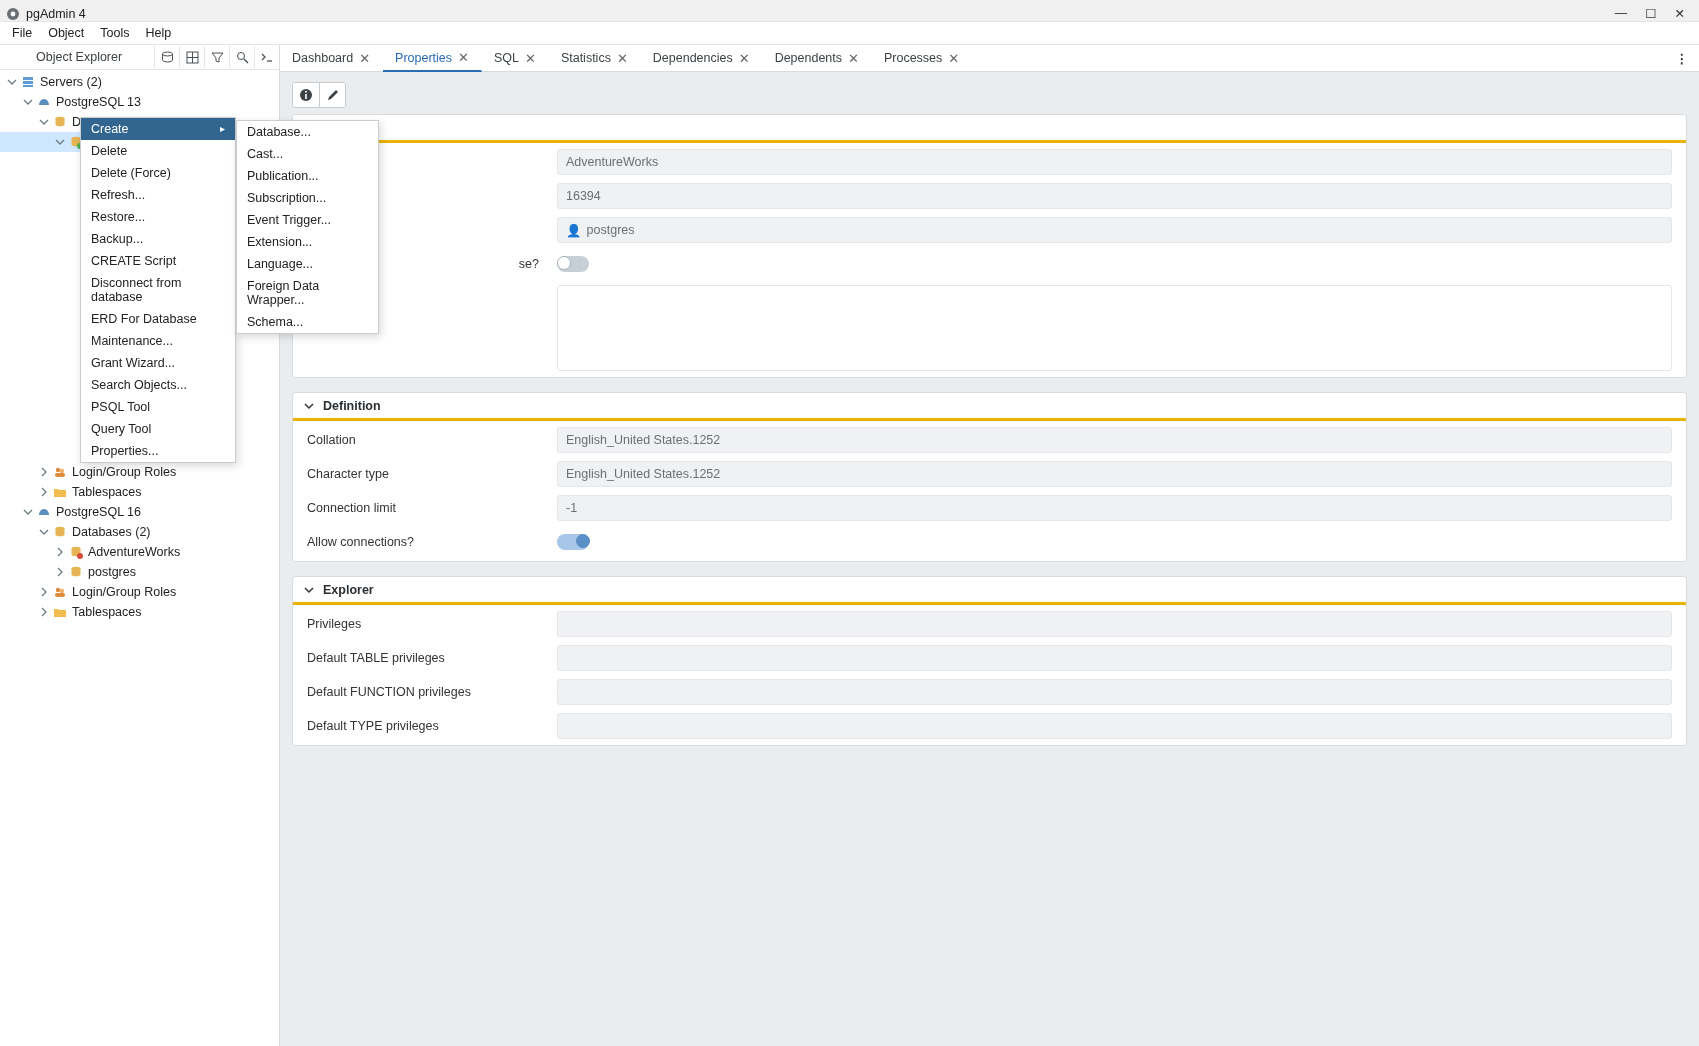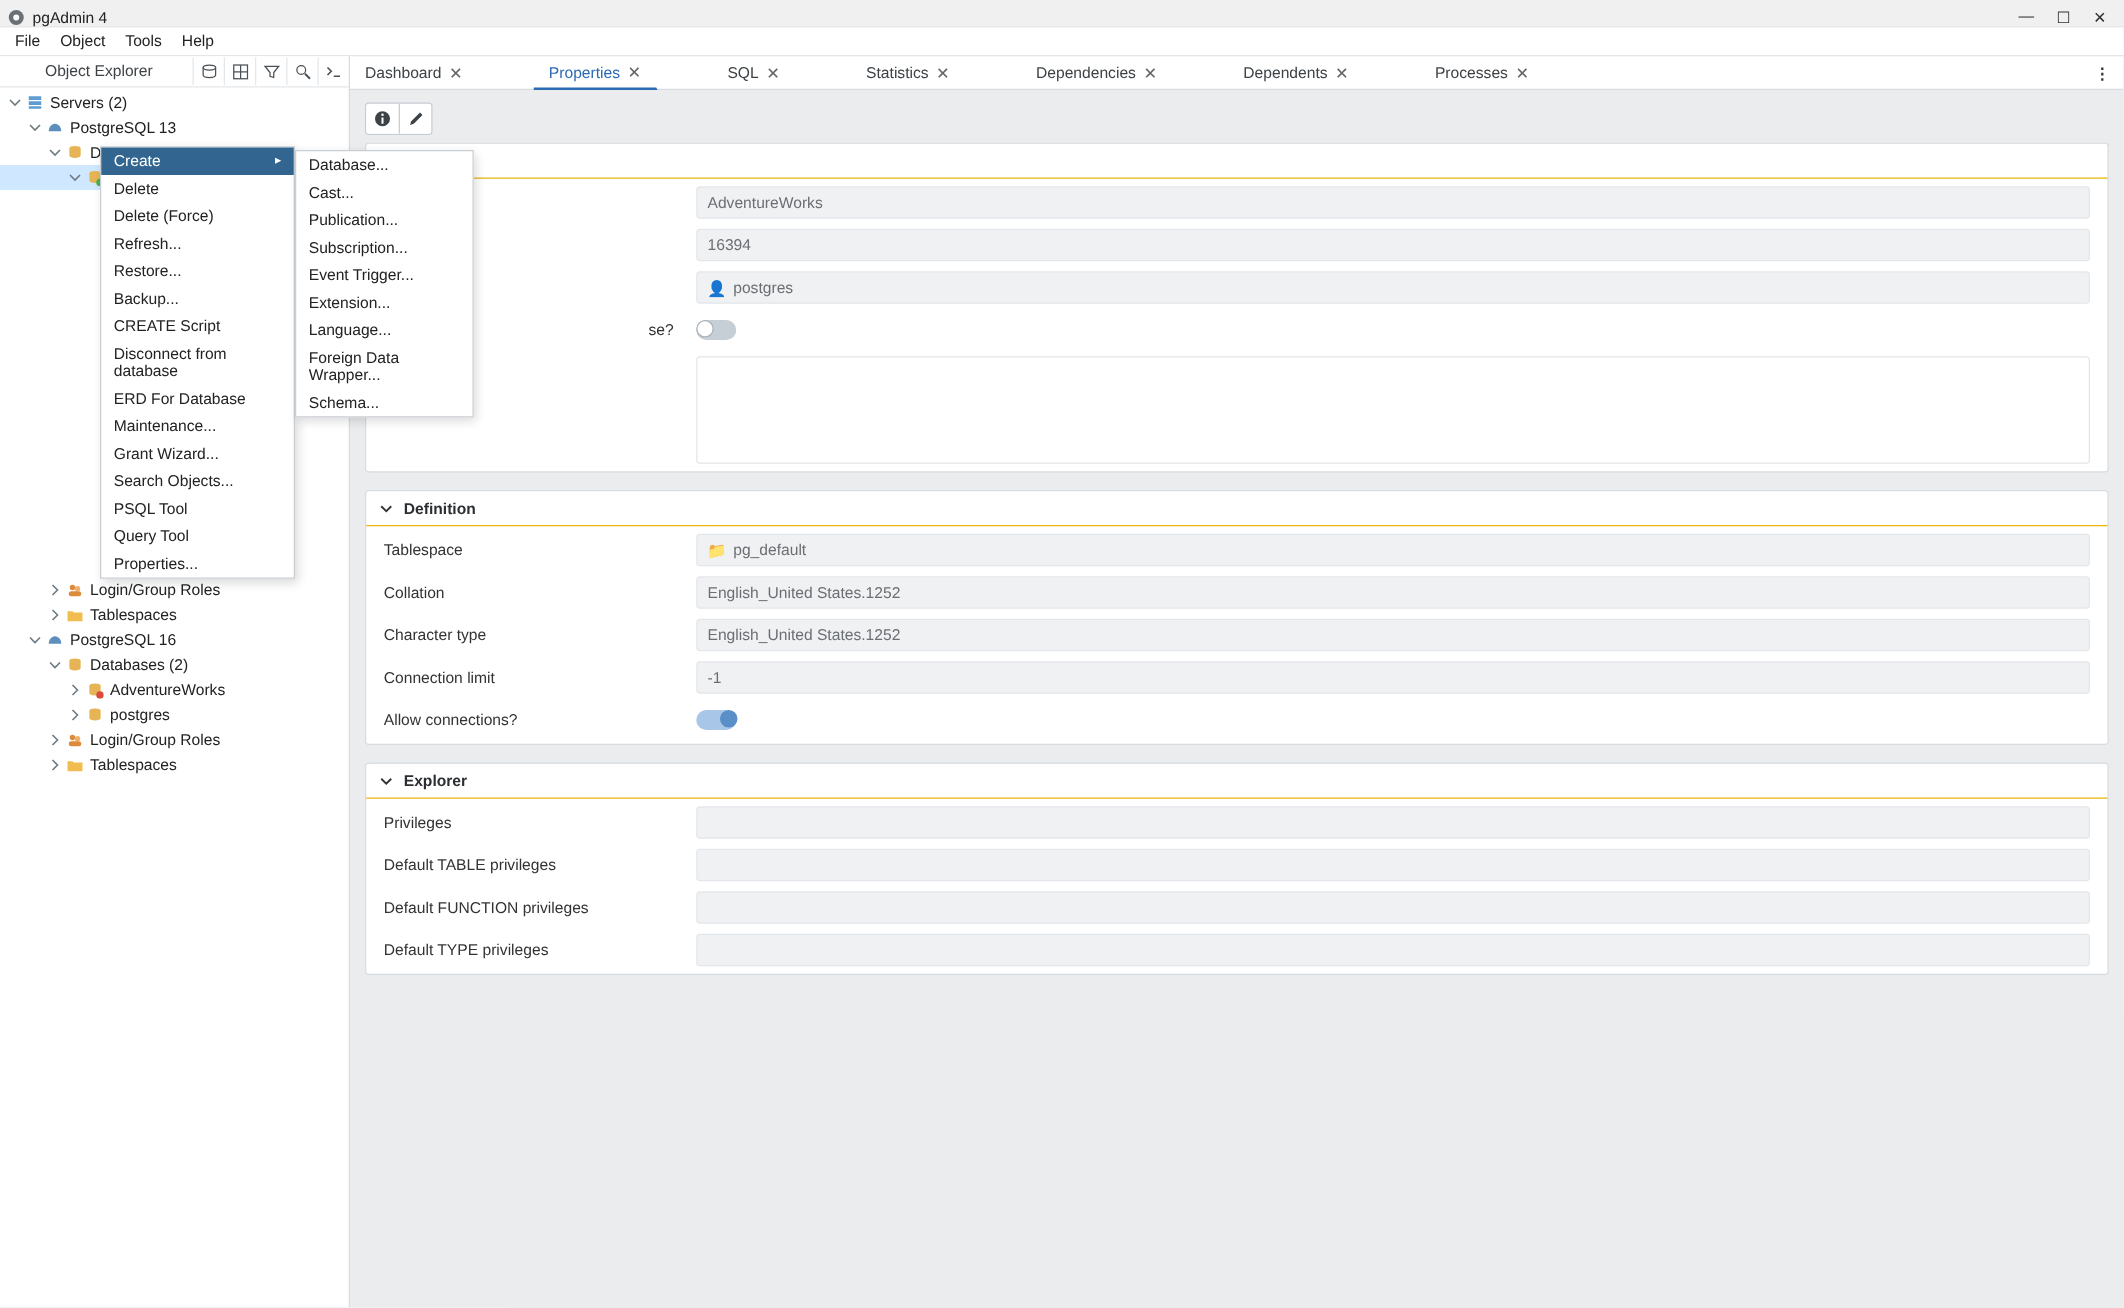--- a/index.html
+++ b/index.html
@@ -28,34 +28,34 @@
   .node { display: flex; align-items: center; height: 20px; white-space: nowrap; }
   .node.selected { background: #cfe8ff; position: relative; }
   .node.selected::after { content:""; position:absolute; right:0; top:0; bottom:0; width:3px; background:#326690; }
   .tw { width: 16px; height: 16px; display:inline-flex; align-items:center; justify-content:center; color:#6e7a82; }
   .tw svg { width:10px; height:10px; }
   .nicon { width:16px; height:16px; display:inline-flex; align-items:center; justify-content:center; margin-right:4px; }
   .nlabel { padding-right:6px; }
 
   
   .content { flex: 1; background: #ebecee; display: flex; flex-direction: column; overflow: hidden; }
-  .tabs { background:#fff; display:flex; align-items:center; height:27px; border-bottom:1px solid #d7dce0;gap:44px; }
+  .tabs { background:#fff; display:flex; align-items:center; height:27px; border-bottom:1px solid #d7dce0; }
   .tab { display:flex; align-items:center; gap:6px; padding:0 12px; height:100%; color:#3c4246; border-right:1px solid #00000000; cursor:default; }
   .tab.active { color:#2b6bb5; border-bottom:2px solid #2b6bb5; margin-bottom:-1px; }
   .tab .x { font-size:13px; color:#666; }
   .tabs .kebab { margin-left:auto; padding:0 10px; font-weight:bold; color:#333; letter-spacing:1px; }
 
   .toolbar { padding:10px 12px 6px; }
   .toolbar-inner { display:inline-flex; border:1px solid #c6ccd1; border-radius:3px; overflow:hidden; background:#fff; }
   .toolbar-inner button { width:26px; height:24px; border:none; background:#fff; display:flex; align-items:center; justify-content:center; }
   .toolbar-inner button + button { border-left:1px solid #c6ccd1; }
 
   .panels { flex:1; overflow:auto; padding:0 12px 14px; }
   .panel { background:#fff; border:1px solid #d7dce0; border-radius:3px; margin-bottom:14px; }
-  .panel-head { display:flex; align-items:center; height:28px; padding:0 10px; gap:8px; border-bottom:1px solid #eab308; font-weight:600; color:#2b2f33; }
+  .panel-head { display:flex; align-items:center; height:28px; padding:0 10px; gap:8px; border-bottom:3px solid #eab308; font-weight:600; color:#2b2f33; }
   .panel-body { padding:2px 0; }
   .row { display:flex; align-items:center; padding:4px 14px; min-height:34px; }
   .row .k { width:250px; color:#333; }
   .row .v { flex:1; }
   .field { width:100%; background:#f2f3f5; border:1px solid #e3e6ea; border-radius:3px; height:26px; display:flex; align-items:center; padding:0 8px; color:#6b6f73; }
   .field.ro { background:#f0f1f3; }
   .txtarea { width:100%; background:#fff; border:1px solid #e3e6ea; border-radius:3px; height:86px; resize:vertical; }
   .toggle { width:32px; height:16px; border-radius:10px; background:#c7cfd6; position:relative; }
   .toggle .knob { width:14px; height:14px; border-radius:50%; background:#fff; border:1px solid #a9b3bb; position:absolute; top:0; left:0; }
   .toggle.on { background:#a8c7e8; }
@@ -513,29 +513,20 @@
         <div class="panel-head">
             <span>
               <svg width="12" height="12">
                 <path d="M2 4l4 4 4-4" fill="none" stroke="#333" stroke-width="1.5"></path>
               </svg>
             </span>
             <span>Definition</span>
           </div>
         <div class="panel-body">
           <div class="row">
-              <div class="k">Tablespace</div>
-              <div class="v">
-                <div class="field ro">
-                  <span style="color:#e6b454;margin-right:5px">📁</span>
-                  <span>pg_default</span>
-                </div>
-              </div>
-            </div>
-          <div class="row">
               <div class="k">Collation</div>
               <div class="v">
                 <div class="field ro">
                   <span>English_United States.1252</span>
                 </div>
               </div>
             </div>
           <div class="row">
               <div class="k">Character type</div>
               <div class="v">

